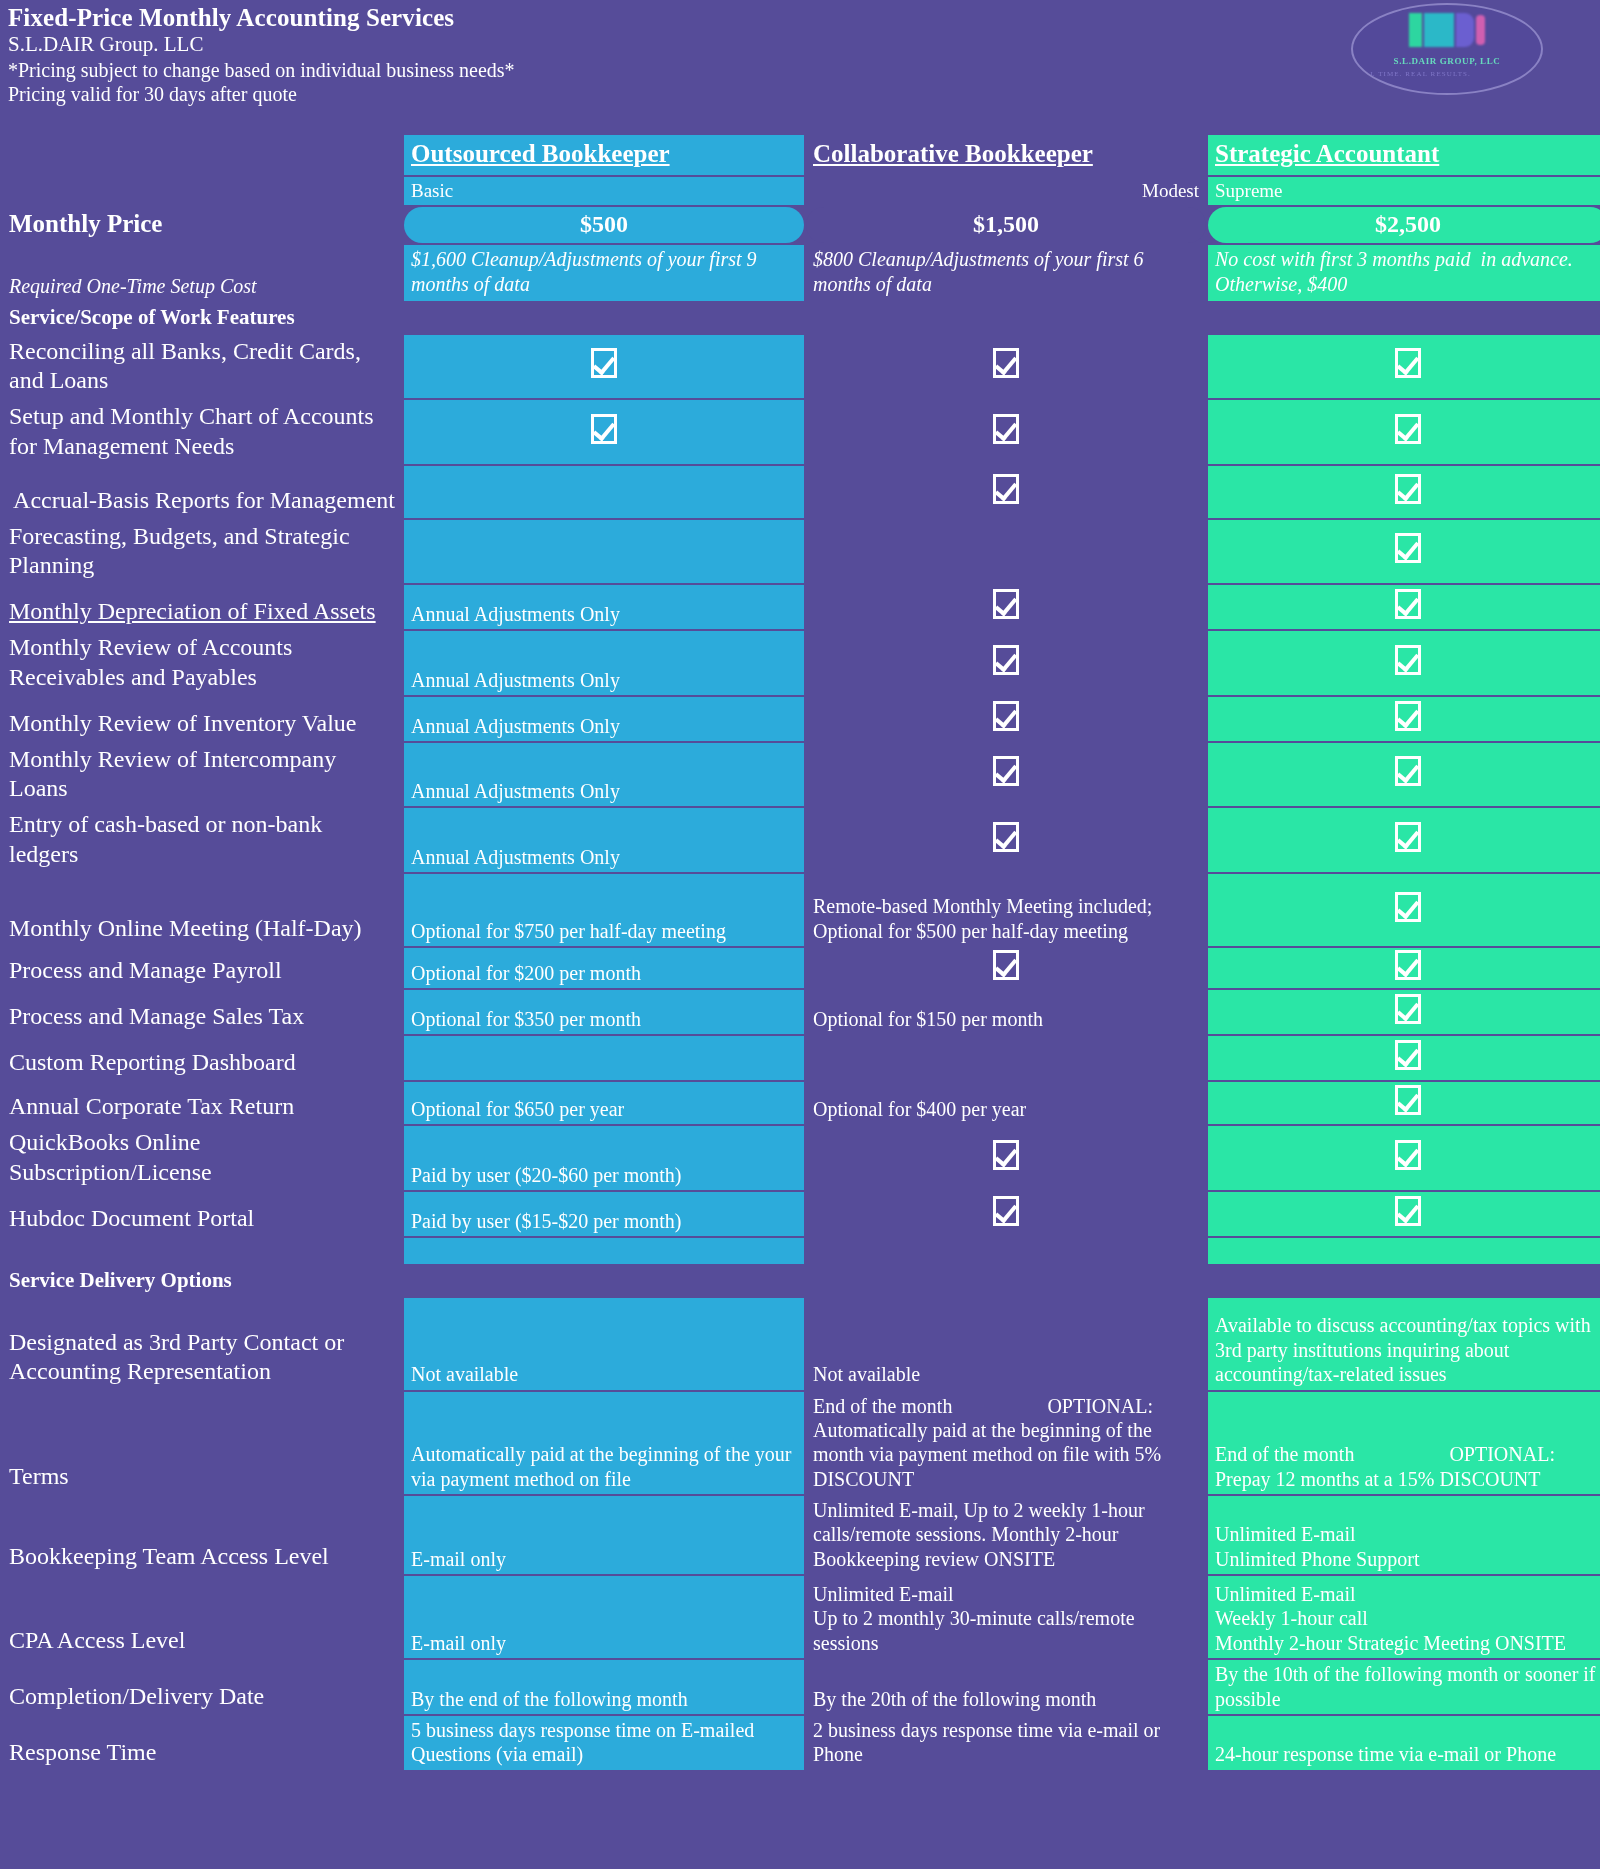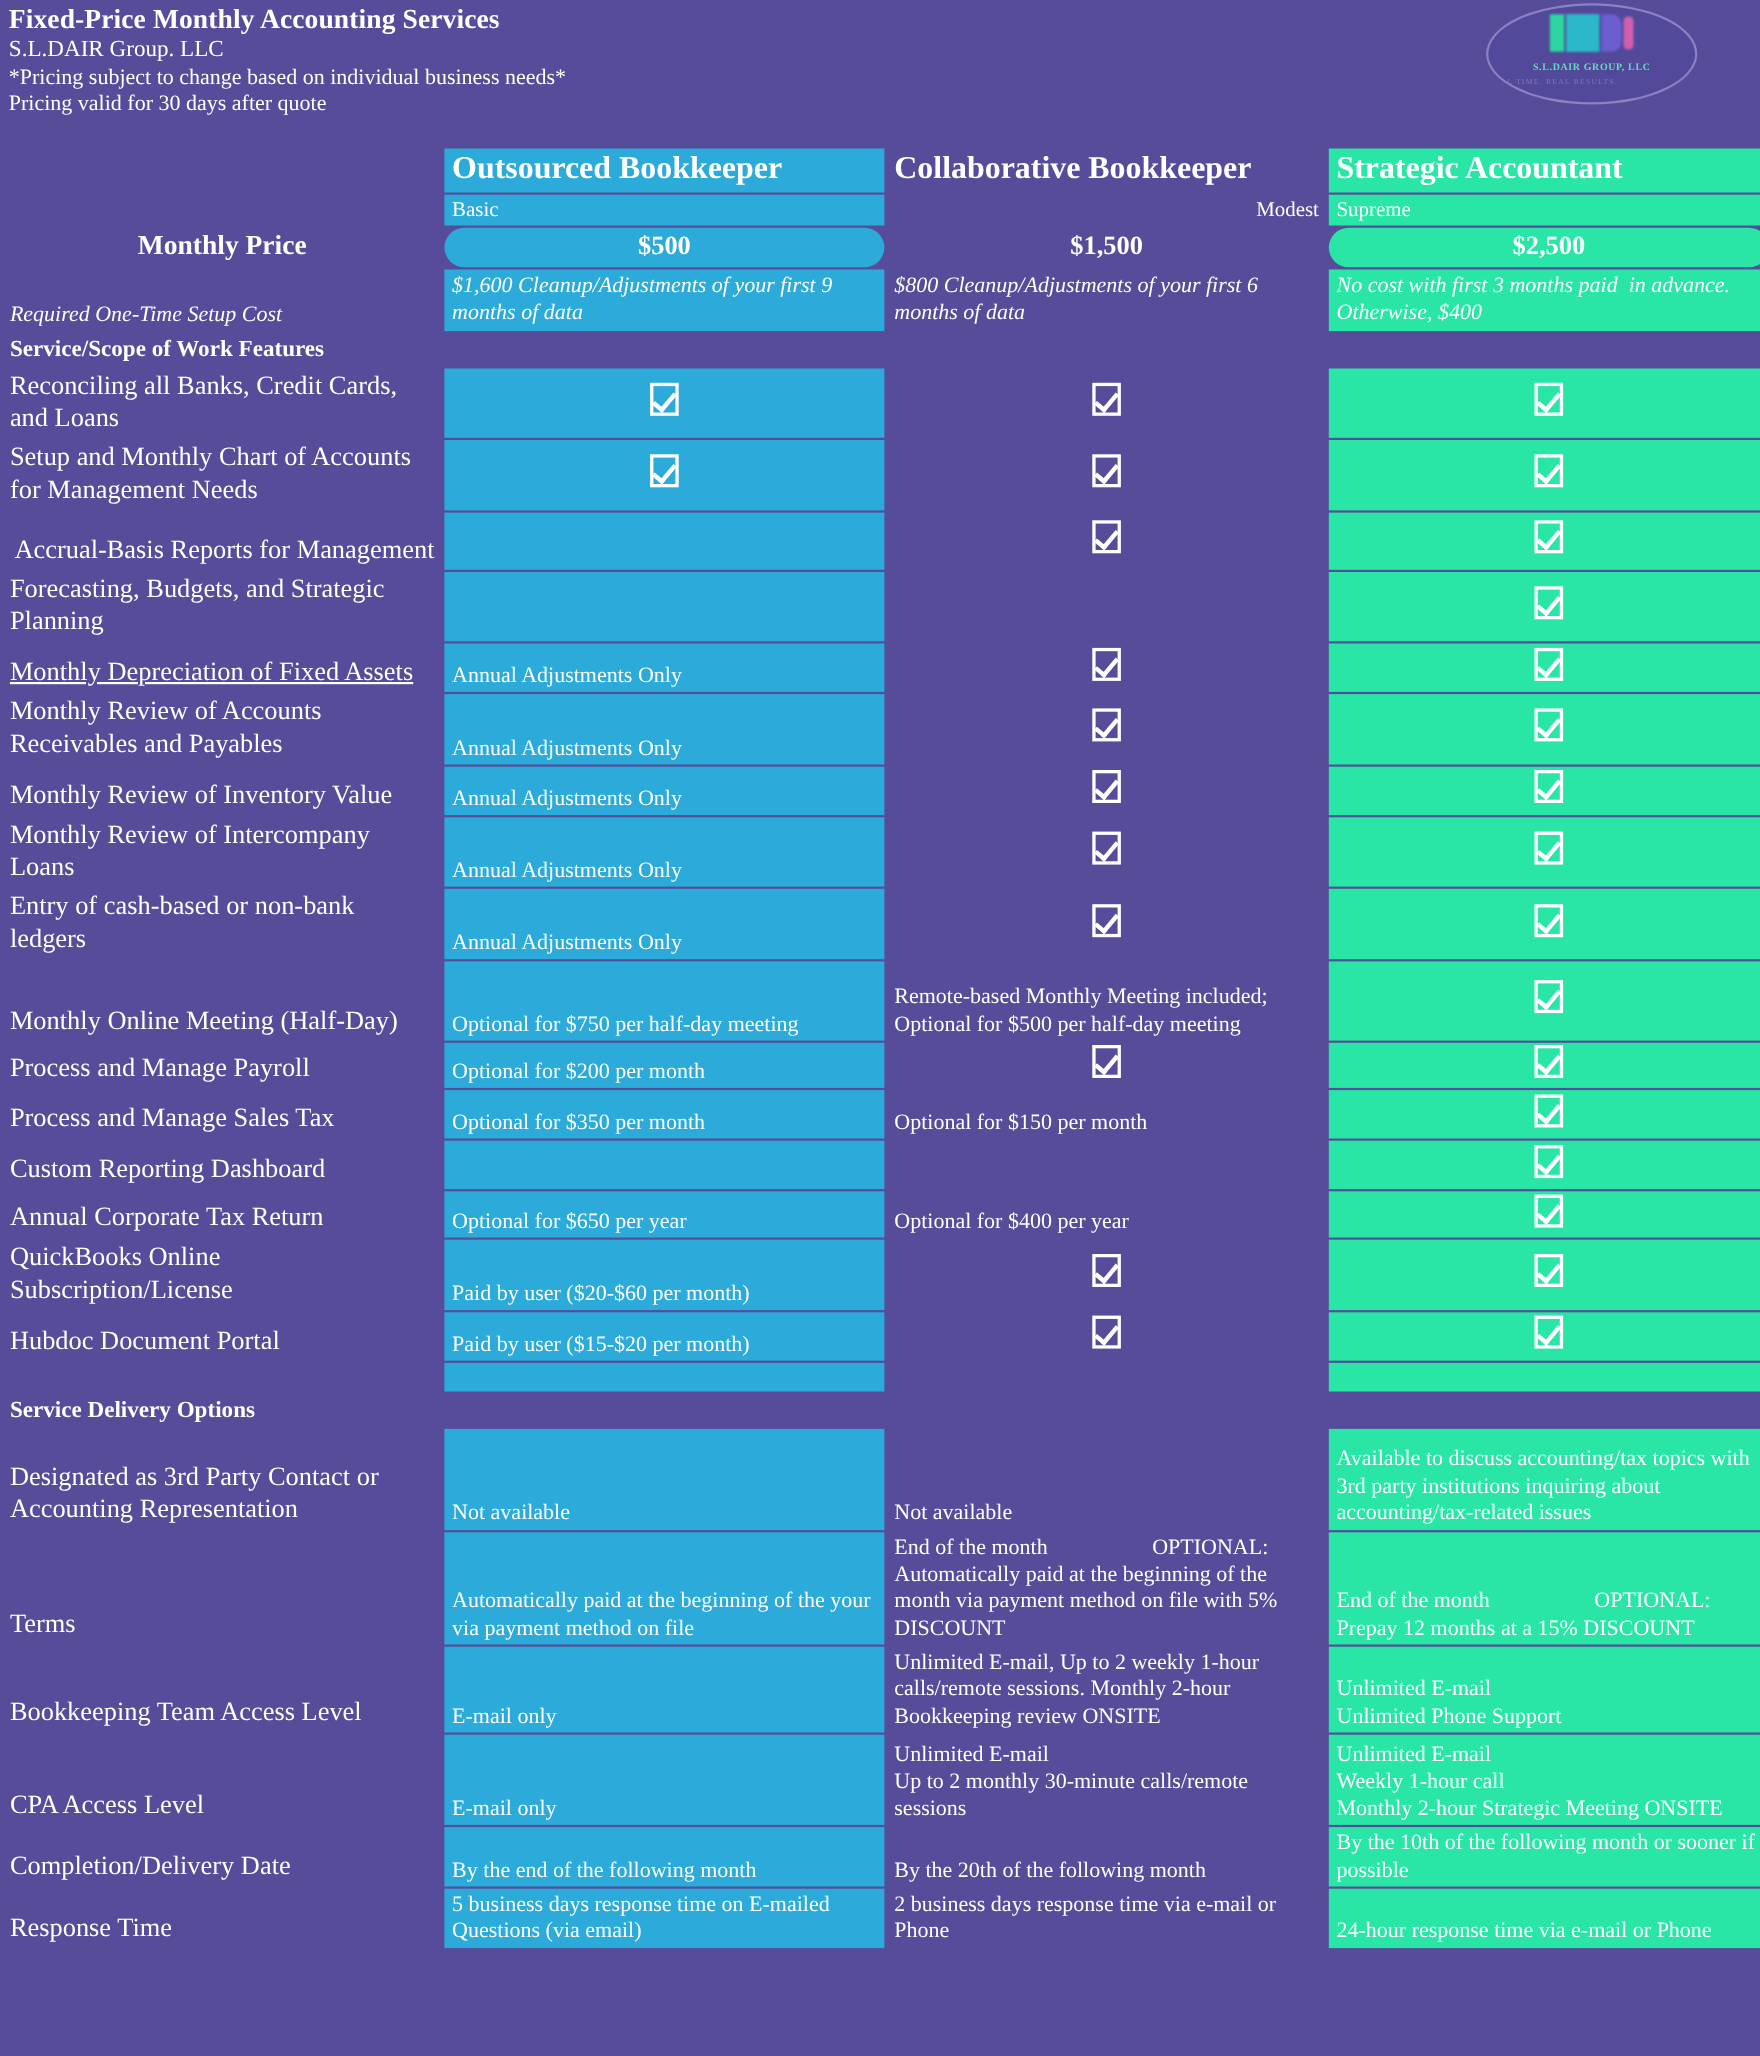--- a/index.html
+++ b/index.html
@@ -88,26 +88,26 @@
     overflow: hidden;
   }
 
   .purple { background: #564c99; }
   .blue   { background: #2cabdb; }
   .green  { background: #2ae6a6; }
 
   .lbl        { font-size: 24px; }
   .lbl-ital   { font-style: italic; font-size: 20px; }
   .section    { font-size: 21px; font-weight: bold; padding-bottom: 2px; }
-  .colhead    { font-size: 29px; font-weight: bold; vertical-align: middle; padding-top:0; padding-bottom:2px;}
+  .colhead    { font-size: 25px; font-weight: bold; vertical-align: middle; padding-top:0; padding-bottom:2px;text-decoration:underline;}
   .tier       { font-size: 19px; }
   .pricelbl   { font-size: 25px; font-weight: bold; }
   .price      { font-size: 24px; font-weight: bold; text-align: center; vertical-align: middle; border-radius: 18px; }
   .setup      { font-style: italic; font-size: 20px; vertical-align: bottom; }
-  .mid        { vertical-align: middle; text-align: center; }
+  .mid        { vertical-align: middle; }
   .top        { vertical-align: top; }
   .ctr        { text-align: center; vertical-align: middle; }
 
   
   .chk {
     display: inline-block;
     width: 26px; height: 30px;
     border: 3px solid #ffffff;
     position: relative;
   }

